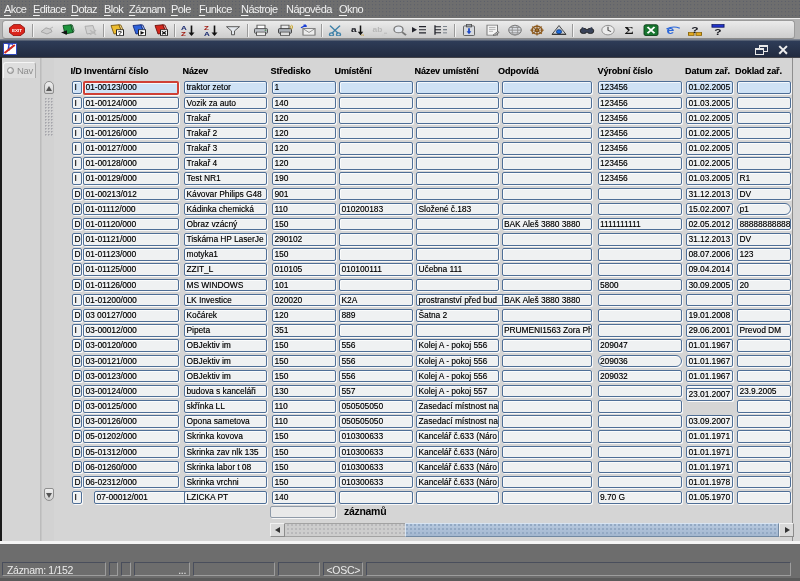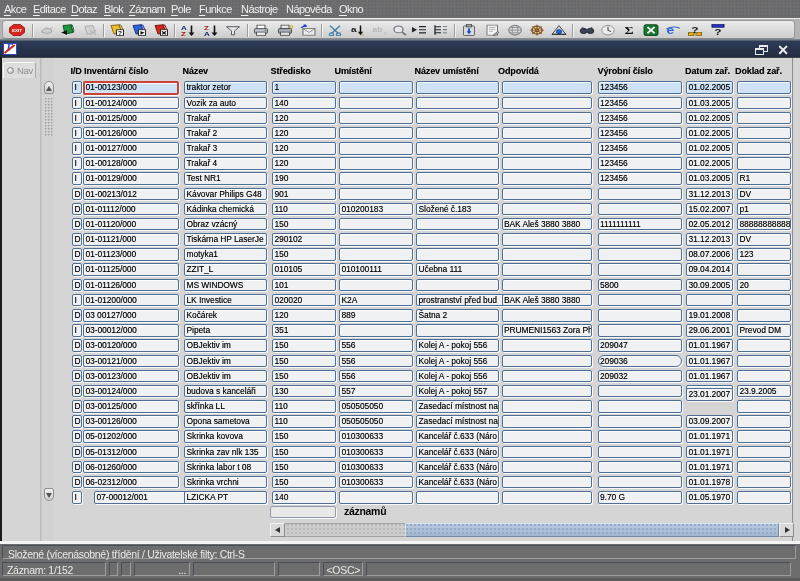--- a/index.html
+++ b/index.html
@@ -368,21 +368,21 @@
 <div class="cell" style="left:737.0px;top:187.6px;width:54.0px;">DV</div>
 <div class="cell" style="left:72.0px;top:202.8px;width:10.0px;">D</div>
 <div class="cell" style="left:83.0px;top:202.8px;width:95.5px;">01-01112/000</div>
 <div class="cell" style="left:184.0px;top:202.8px;width:82.5px;">Kádinka chemická</div>
 <div class="cell" style="left:272.0px;top:202.8px;width:63.5px;">110</div>
 <div class="cell" style="left:339.0px;top:202.8px;width:73.5px;">010200183</div>
 <div class="cell" style="left:416.0px;top:202.8px;width:83.0px;">Složené č.183</div>
 <div class="cell" style="left:501.5px;top:202.8px;width:90.0px;"></div>
 <div class="cell" style="left:597.5px;top:202.8px;width:84.0px;"></div>
 <div class="cell" style="left:686.0px;top:202.8px;width:46.5px;">15.02.2007</div>
-<div class="cell" style="left:737.0px;top:202.8px;width:54.0px;">p1</div>
+<div class="cell" style="left:737.0px;top:202.8px;width:54.0px;border-radius:6px;">p1</div>
 <div class="cell" style="left:72.0px;top:217.9px;width:10.0px;">D</div>
 <div class="cell" style="left:83.0px;top:217.9px;width:95.5px;">01-01120/000</div>
 <div class="cell" style="left:184.0px;top:217.9px;width:82.5px;">Obraz vzácný</div>
 <div class="cell" style="left:272.0px;top:217.9px;width:63.5px;">150</div>
 <div class="cell" style="left:339.0px;top:217.9px;width:73.5px;"></div>
 <div class="cell" style="left:416.0px;top:217.9px;width:83.0px;"></div>
 <div class="cell" style="left:501.5px;top:217.9px;width:90.0px;">BAK Aleš 3880 3880</div>
 <div class="cell" style="left:597.5px;top:217.9px;width:84.0px;">1111111111</div>
 <div class="cell" style="left:686.0px;top:217.9px;width:46.5px;">02.05.2012</div>
 <div class="cell" style="left:737.0px;top:217.9px;width:54.0px;">888888888888</div>
@@ -572,23 +572,20 @@
  <div class="harr" id="harrL">
       <span class="tri-l"></span>
     </div>
  <div id="hthumb"></div>
  <div class="harr" id="harrR">
       <span class="tri-r"></span>
     </div>
 </div>
 <div class="abs" id="botwhite"></div>
 <div class="abs" id="statarea">
- <div class="sunk" style="left:2px;top:1.5px;width:794px;height:14px">
-      <span class="stxt" style="left:5px">Složené (vícenásobné) třídění / Uživatelské filty: Ctrl-S</span>
-    </div>
  <div class="sunk" style="left:2px;top:18px;width:104px;height:14px">
       <span class="stxt" style="left:4px">Záznam: 1/152</span>
     </div>
  <div class="sunk" style="left:108.5px;top:18px;width:9px;height:14px"></div>
  <div class="sunk" style="left:120.5px;top:18px;width:10.5px;height:14px"></div>
  <div class="sunk" style="left:133.5px;top:18px;width:56.5px;height:14px">
       <span class="stxt" style="right:3px">...</span>
     </div>
  <div class="sunk" style="left:192.5px;top:18px;width:82.5px;height:14px"></div>
  <div class="sunk" style="left:277.5px;top:18px;width:42.5px;height:14px"></div>

